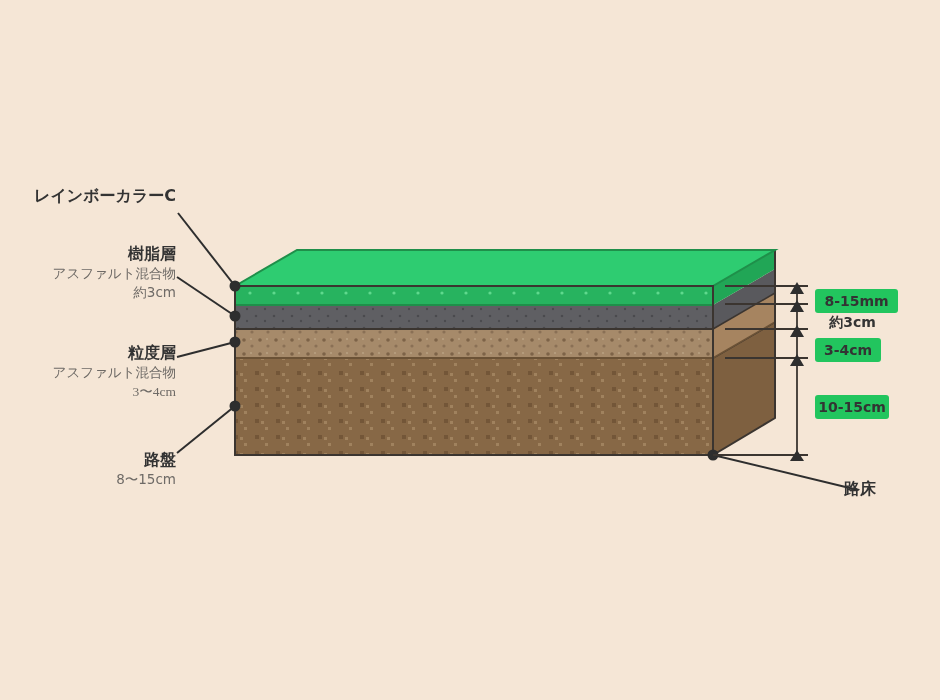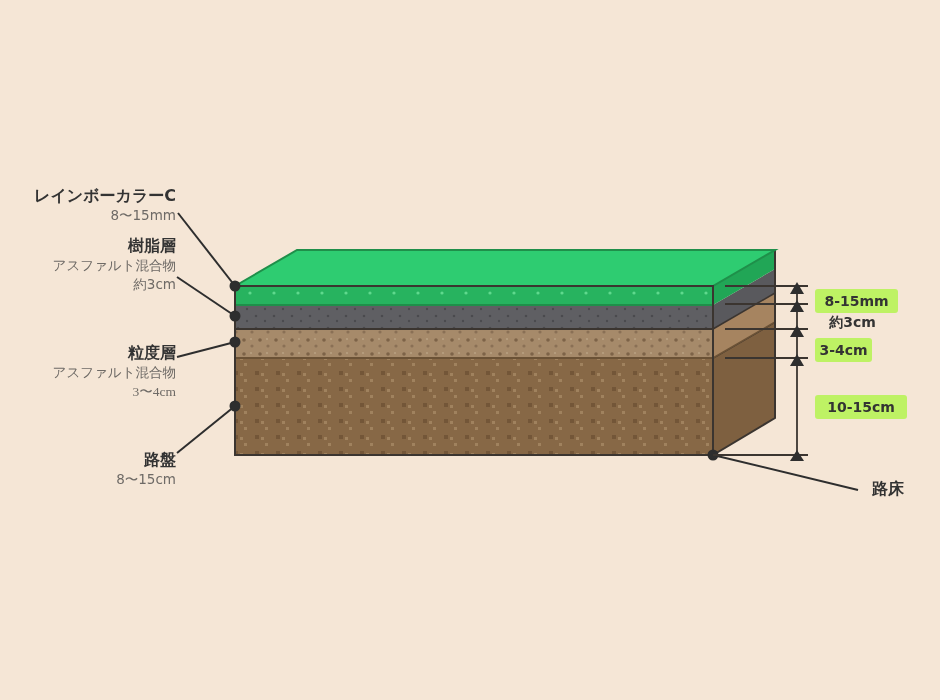--- a/index.html
+++ b/index.html
@@ -8,21 +8,21 @@
     background: #f5e6d6;
     position: relative; overflow: hidden;
     font-family: "DejaVu Sans", "Liberation Sans", sans-serif;
     color: #3a3a3a;
   }
   svg.diagram { position: absolute; left: 0; top: 0; }
   .lbl { position: absolute; text-align: right; white-space: nowrap; }
   .lbl .title { font-size: 16px; font-weight: bold; color: #333; line-height: 20px; }
   .lbl .sub { font-size: 13.5px; color: #6e6a66; line-height: 19px; }
   .dimbox {
-    position: absolute; background: #bef264; border-radius: 3px;
+    position: absolute; background: #22c55e; border-radius: 3px;
     font-size: 14px; font-weight: bold; color: #333;
     text-align: center; line-height: 24px; height: 24px;
   }
   .subgrade-label { position: absolute; font-size: 16px; font-weight: bold; color: #333; }
 </style>
 </head>
 <body>
 
 <svg class="diagram" width="940" height="700" viewBox="0 0 940 700">
   <defs>
@@ -93,37 +93,36 @@
     <line x1="725" y1="358" x2="808" y2="358"></line>
     <line x1="713" y1="455" x2="808" y2="455"></line>
     <polygon points="797,282 790,294 804,294" stroke="none"></polygon>
     <polygon points="797,300 790,312 804,312" stroke="none"></polygon>
     <polygon points="797,325 790,337 804,337" stroke="none"></polygon>
     <polygon points="797,354 790,366 804,366" stroke="none"></polygon>
     <polygon points="797,450 790,461 804,461" stroke="none"></polygon>
   </g>
 </svg>
 
-<div class="lbl" style="right:764px; top:186px;">
+<div class="lbl" style="right:764px; top:186px;text-align:center;">
   <div class="title">レインボーカラーC</div>
-  <div class="sub">8〜15mm</div>
 </div>
-<div class="lbl" style="right:764px; top:236px;">
+<div class="lbl" style="right:764px; top:244px;">
   <div class="title">樹脂層</div>
   <div class="sub">アスファルト混合物</div>
   <div class="sub">約3cm</div>
 </div>
 <div class="lbl" style="right:764px; top:343px;font-family:Liberation Serif, serif;">
   <div class="title">粒度層</div>
   <div class="sub">アスファルト混合物</div>
   <div class="sub">3〜4cm</div>
 </div>
 <div class="lbl" style="right:764px; top:450px;">
   <div class="title">路盤</div>
   <div class="sub">8〜15cm</div>
 </div>
 
 <div class="dimbox" style="left:815px; top:289px; width:83px;">8-15mm</div>
 <div class="dimbox" style="left:815px; top:310px; width:75px; background:transparent;">約3cm</div>
-<div class="dimbox" style="left:815px; top:338px; width:57px;">3-4cm</div>
-<div class="dimbox" style="left:815px; top:395px; width:92px;">10-15cm</div>
+<div class="dimbox" style="left:815px; top:338px; width:66px;">3-4cm</div>
+<div class="dimbox" style="left:815px; top:395px; width:74px;">10-15cm</div>
 
-<div class="subgrade-label" style="left:844px; top:479px;margin-left:28px;">路床</div>
+<div class="subgrade-label" style="left:844px; top:479px;">路床</div>
 
 </body></html>

